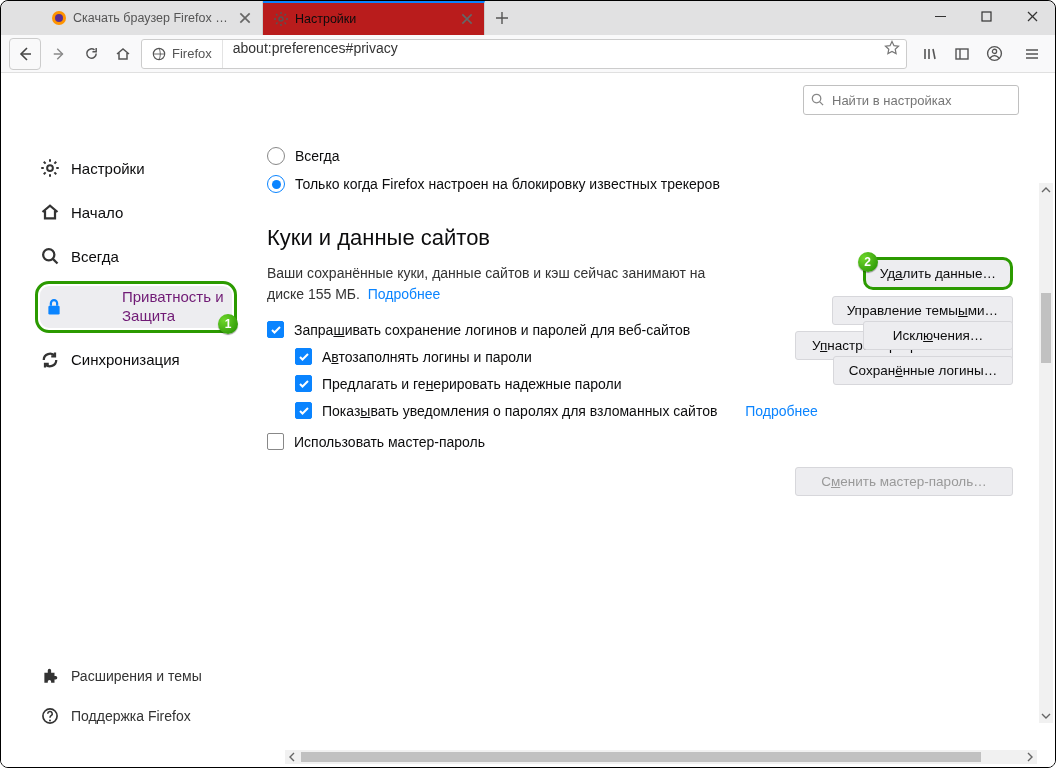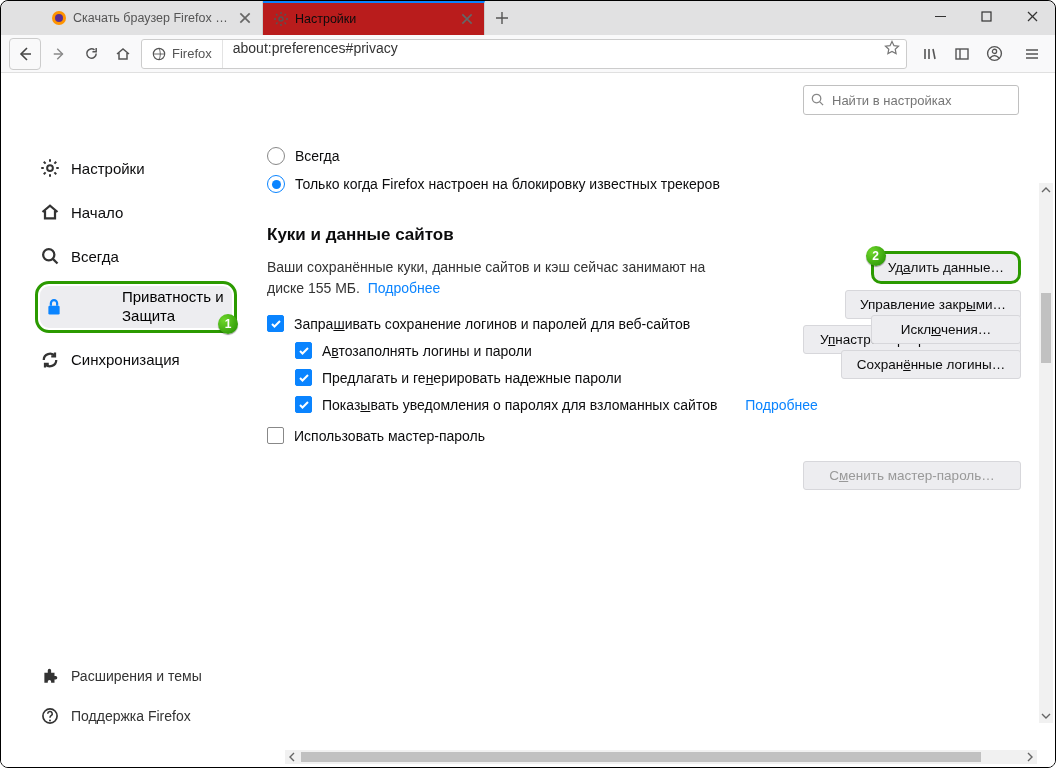--- a/index.html
+++ b/index.html
@@ -119,21 +119,21 @@
   .nav-right-icons .nav-icon { width: 30px; }
   
   .content-wrap {
     position: absolute;
     top: 72px; left: 0; right: 0; bottom: 0;
     display: flex;
     background: #fff;
   }
   .page {
     flex: 1;
-    padding: 28px 26px 0 34px;
+    padding: 28px 34px 0 34px;
     display: flex;
     gap: 10px;
     position: relative;
   }
   .search-row {
     position: absolute;
     top: 12px; right: 36px;
   }
   .search-input {
     width: 216px; height: 30px;
@@ -161,21 +161,21 @@
     border-radius: 3px;
     margin-bottom: 6px;
     font-size: 15px;
     color: #0c0c0d;
   }
   .side-item .s-ic { width: 22px; height: 22px; display: flex; align-items: center; justify-content: center; color: #333; }
   .side-item.active {
     background: #ededf0;
     position: relative;
   }
-  .side-item.active .lbl { color: #000000; margin-left: 48px; }
+  .side-item.active .lbl { color: #701a75; margin-left: 48px; }
   .side-item.active .s-ic { color: #0a84ff; }
   .side-item.highlight-green {
     border: 3px solid #2b9a00;
     border-radius: 14px;
     padding: 4px 6px;
     box-shadow: 0 0 0 2px #fff inset;
   }
   .callout-num {
     position: absolute;
     width: 20px; height: 20px;
@@ -208,21 +208,21 @@
     width: 18px; height: 18px;
     border: 1.5px solid #888;
     border-radius: 50%;
     display: flex; align-items: center; justify-content: center;
   }
   .radio.checked { border-color: #0a84ff; }
   .radio.checked::after {
     content: ""; width: 9px; height: 9px; border-radius: 50%; background: #0a84ff;
   }
   .section-title {
-    font-size: 17px; font-weight: 700; margin-top: 32px; margin-bottom: 12px;
+    font-size: 22px; font-weight: 400; margin-top: 32px; margin-bottom: 12px;
   }
   .desc { color: #333; line-height: 1.5; max-width: 440px; }
   .link { color: #0a84ff; cursor: pointer; }
   .check-row {
     display: flex; align-items: center; gap: 10px;
     margin-top: 14px;
   }
   .check-row.indent { margin-left: 28px; margin-top: 10px; }
   .chk {
     width: 17px; height: 17px;
@@ -517,21 +517,21 @@
         <div class="desc">
           <span>Ваши сохранённые куки, данные сайтов и кэш сейчас занимают на диске </span><span>155 МБ</span><span>.</span>&nbsp;&nbsp;<span class="link">Подробнее</span>
         </div>
 
         <div class="btn-col" style="top:-6px">
           <div class="btn highlight-green" style="min-width:150px;position:relative">
             <span class="callout-num" style="left:-8px; top:-8px">2</span>
             <span>Уд</span><span class="u">а</span><span>лить данные…</span>
           </div>
           <div class="btn">
-            <span>Управление закр</span><span class="u">ы</span><span>ми…</span>
+            <span>Управление темы</span><span class="u">ы</span><span>ми…</span>
           </div>
           <div class="btn wide">
             <span>У</span><span class="u">п</span><span>настроен разрешениями…</span>
           </div>
         </div>
       </div>
 
 
 
       <div style="position:relative">

